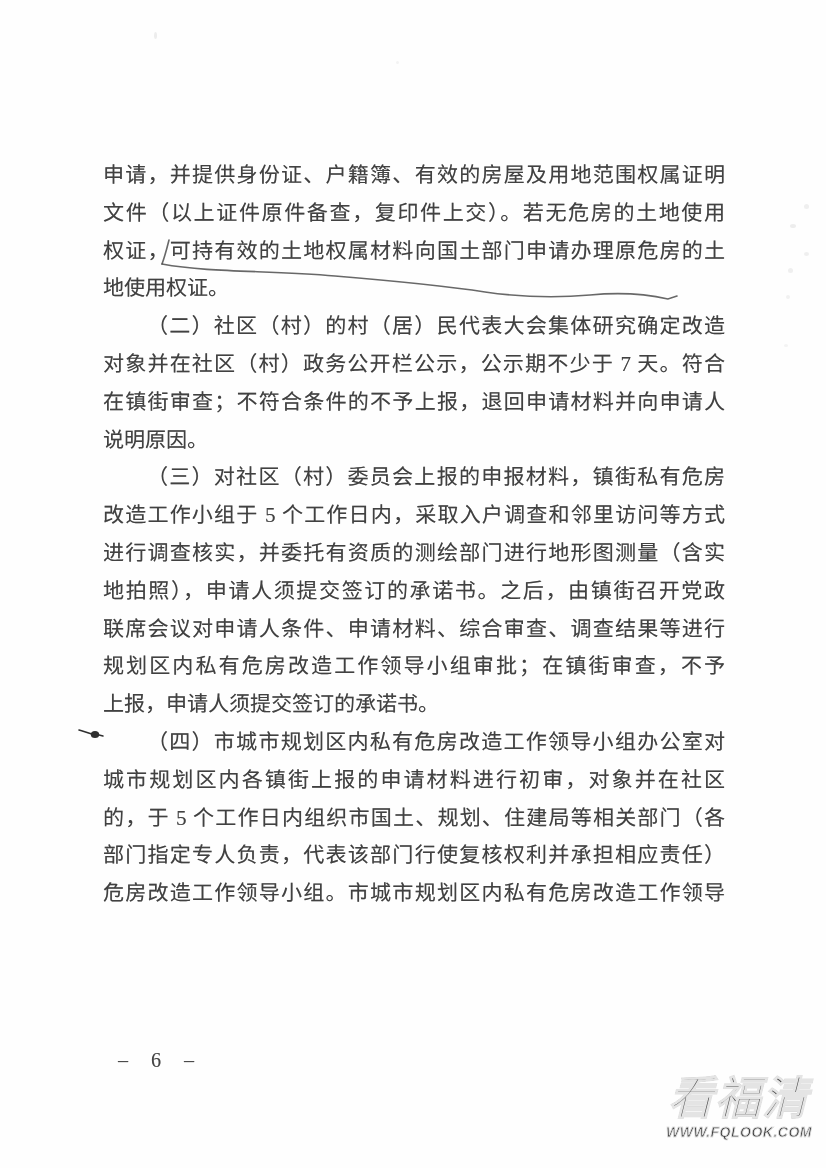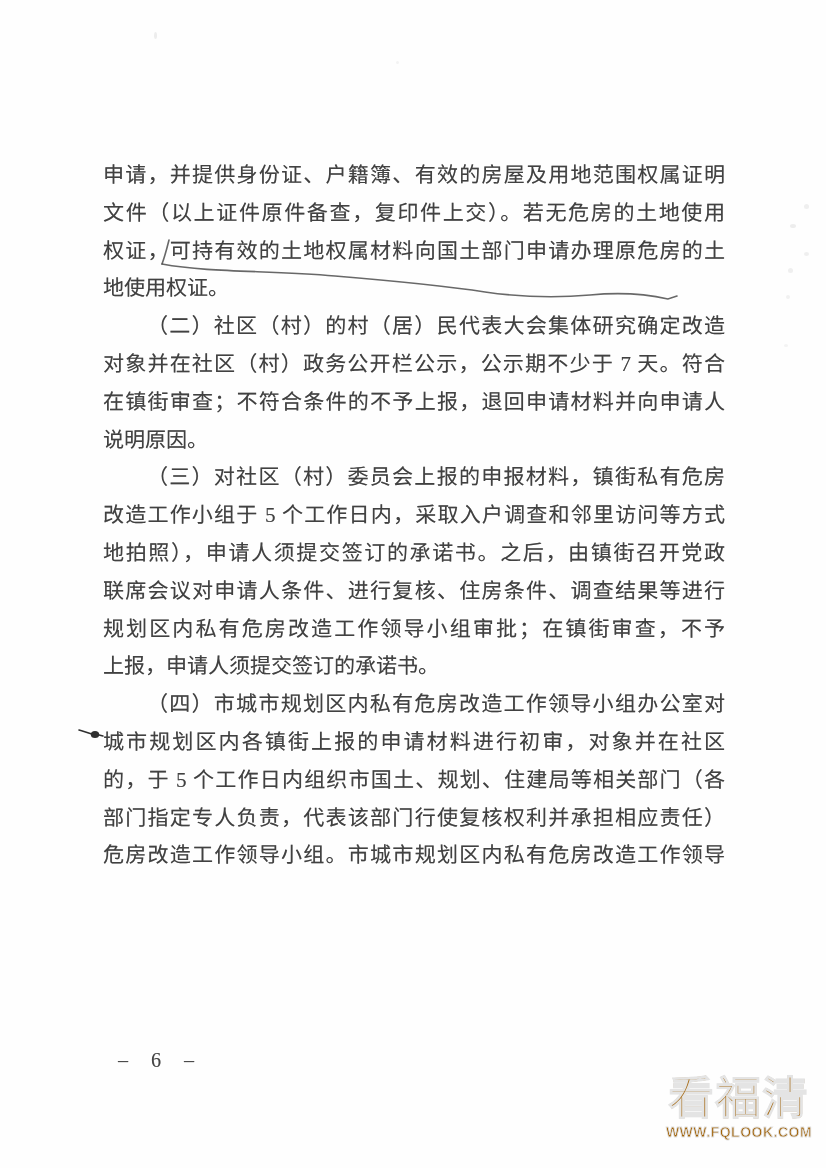--- a/index.html
+++ b/index.html
@@ -46,22 +46,23 @@
     font-size: 20px;
     letter-spacing: 9px;
     color: #454545;
     text-shadow: 0.2px 0.2px 0.4px rgba(70,70,70,0.4);
   }
   
   .watermark {
     position: absolute;
     left: 656px; top: 1074px; width: 166px;
     text-align: center;
-    color: #a16207;
+    color: #404040;
     user-select: none;
+    font-style: italic;
   }
   .wm-title {
     font-family: "Liberation Sans", "DejaVu Sans", sans-serif;
     font-size: 45px;
     font-weight: 700;
     line-height: 50px;
     letter-spacing: 2px;
     -webkit-text-stroke: 1.2px #e4e4e4;
     text-shadow: 0 0 1px #e9e9e9;
   }
@@ -90,22 +91,23 @@
     <p class="line j">申请，并提供身份证、户籍簿、有效的房屋及用地范围权属证明</p>
     <p class="line j">文件（以上证件原件备查，复印件上交）。若无危房的土地使用</p>
     <p class="line j">权证，可持有效的土地权属材料向国土部门申请办理原危房的土</p>
     <p class="line">地使用权证。</p>
     <p class="line j ind">（二）社区（村）的村（居）民代表大会集体研究确定改造</p>
     <p class="line j">对象并在社区（村）政务公开栏公示，公示期不少于 7 天。符合</p>
     <p class="line j">在镇街审查；不符合条件的不予上报，退回申请材料并向申请人</p>
     <p class="line">说明原因。</p>
     <p class="line j ind">（三）对社区（村）委员会上报的申报材料，镇街私有危房</p>
     <p class="line j">改造工作小组于 5 个工作日内，采取入户调查和邻里访问等方式</p>
+    <p class="line j">进行调查核实，并委托有资质的测绘部门进行地形图测量（含实</p>
     <p class="line j">地拍照），申请人须提交签订的承诺书。之后，由镇街召开党政</p>
-    <p class="line j">联席会议对申请人条件、进行复核、住房条件、调查结果等进行</p>
+    <p class="line j">联席会议对申请人条件、申请材料、综合审查、调查结果等进行</p>
     <p class="line j">规划区内私有危房改造工作领导小组审批；在镇街审查，不予</p>
     <p class="line">上报，申请人须提交签订的承诺书。</p>
     <p class="line j ind">（四）市城市规划区内私有危房改造工作领导小组办公室对</p>
     <p class="line j">城市规划区内各镇街上报的申请材料进行初审，对象并在社区</p>
     <p class="line j">的，于 5 个工作日内组织市国土、规划、住建局等相关部门（各</p>
     <p class="line j">部门指定专人负责，代表该部门行使复核权利并承担相应责任）</p>
     <p class="line j">危房改造工作领导小组。市城市规划区内私有危房改造工作领导</p>
   </main>
 
   <svg class="ink underline-svg" width="560" height="72" viewBox="0 0 560 72">

